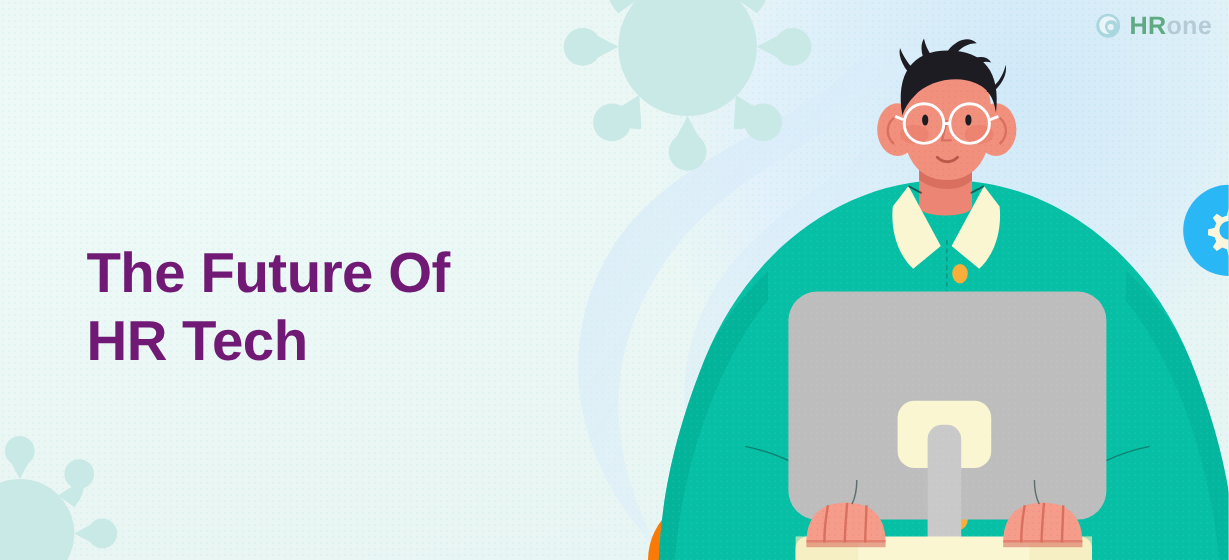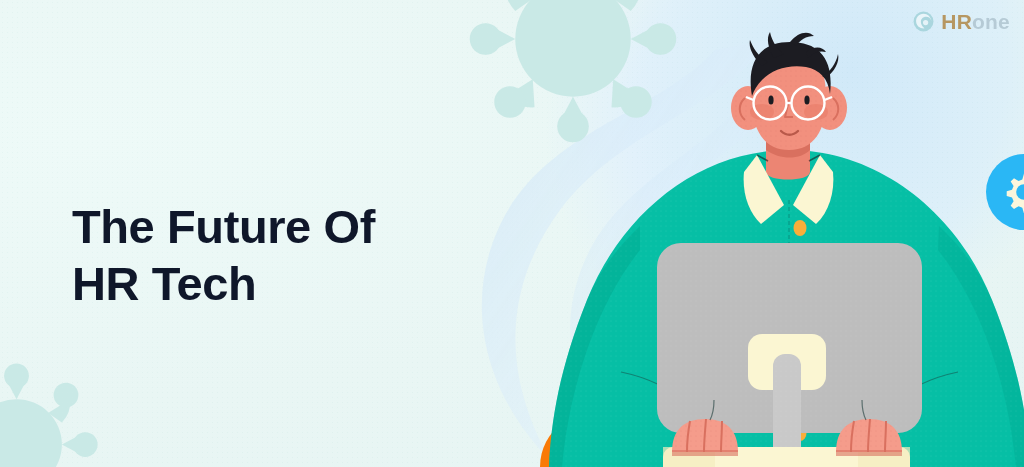--- a/index.html
+++ b/index.html
@@ -67,21 +67,21 @@
   .virus svg { display: block; }
   .virus-top { left: 468px; top: -66px; }
   .virus-bottomleft { left: -66px; top: 362px; }
 
   
   .headline {
     position: absolute;
     left: 72px;
     top: 168px;
     width: 440px;
-    color: #0f172a;
+    color: #701a75;
     font-family: "Liberation Sans", sans-serif;
     font-weight: 700;
     font-size: 47px;
     line-height: 1.21;
     letter-spacing: -0.4px;
     white-space: pre-line;
     z-index: 6;
   }
 
   
@@ -97,21 +97,21 @@
   }
   .logo-mark { width: 21px; height: 21px; display: block; }
   .logo-text {
     font-family: "Liberation Sans", sans-serif;
     font-size: 21px;
     line-height: 21px;
     color: #8fa6b4;
     letter-spacing: .2px;
     white-space: nowrap;
   }
-  .logo-text .hr { font-weight: 700; color: #a16207; }
+  .logo-text .hr { font-weight: 700; color: #15803d; }
   .logo-text .one { font-weight: 700; color: #9fb5c1; }
 
   
   .gear-badge {
     position: absolute;
     left: 986px;
     top: 154px;
     width: 76px;
     height: 76px;
     border-radius: 50%;

